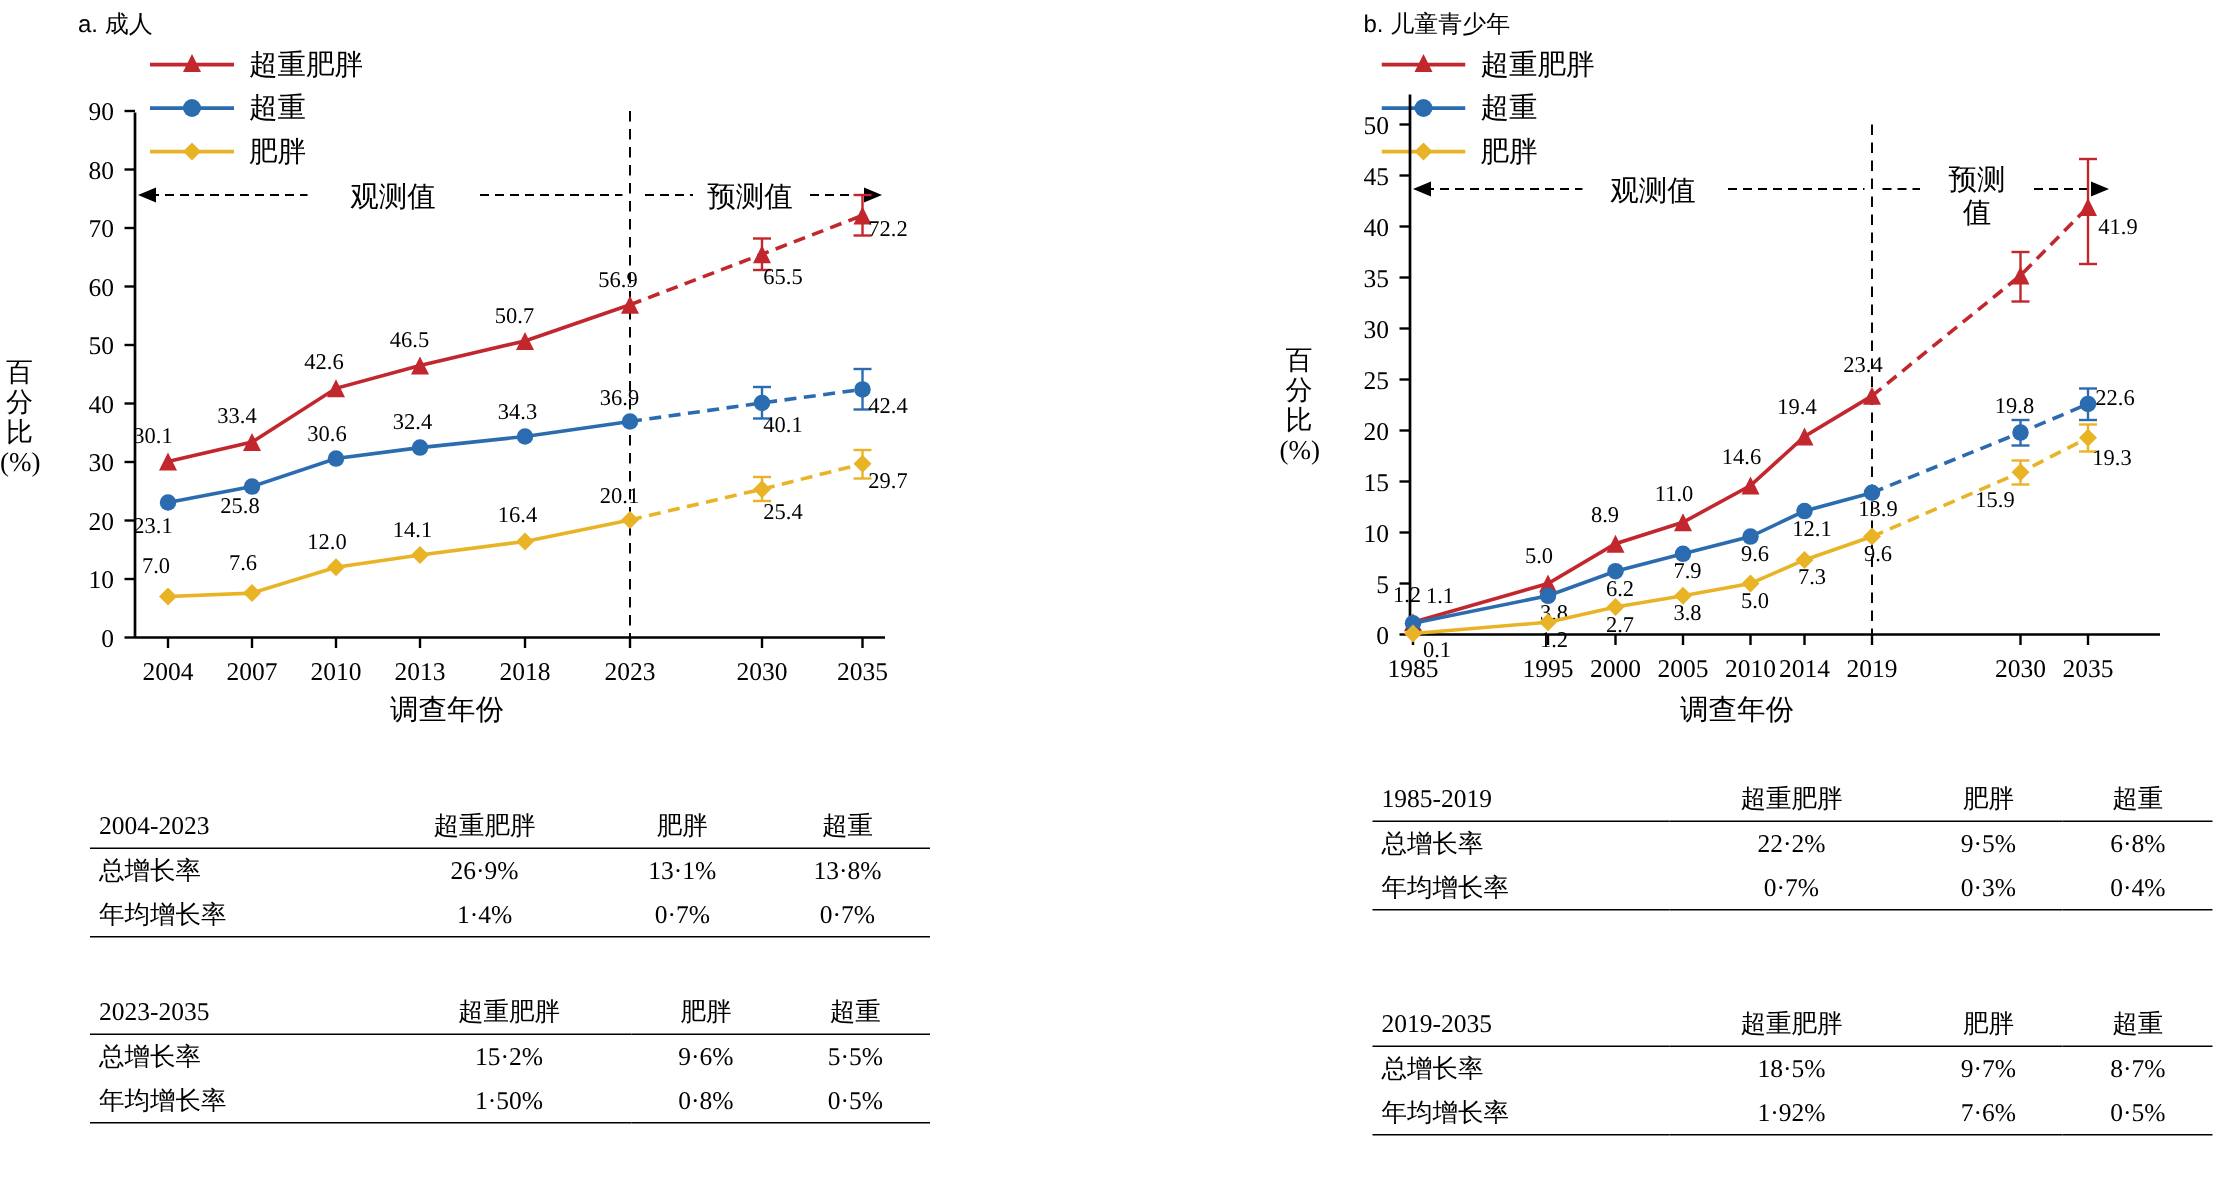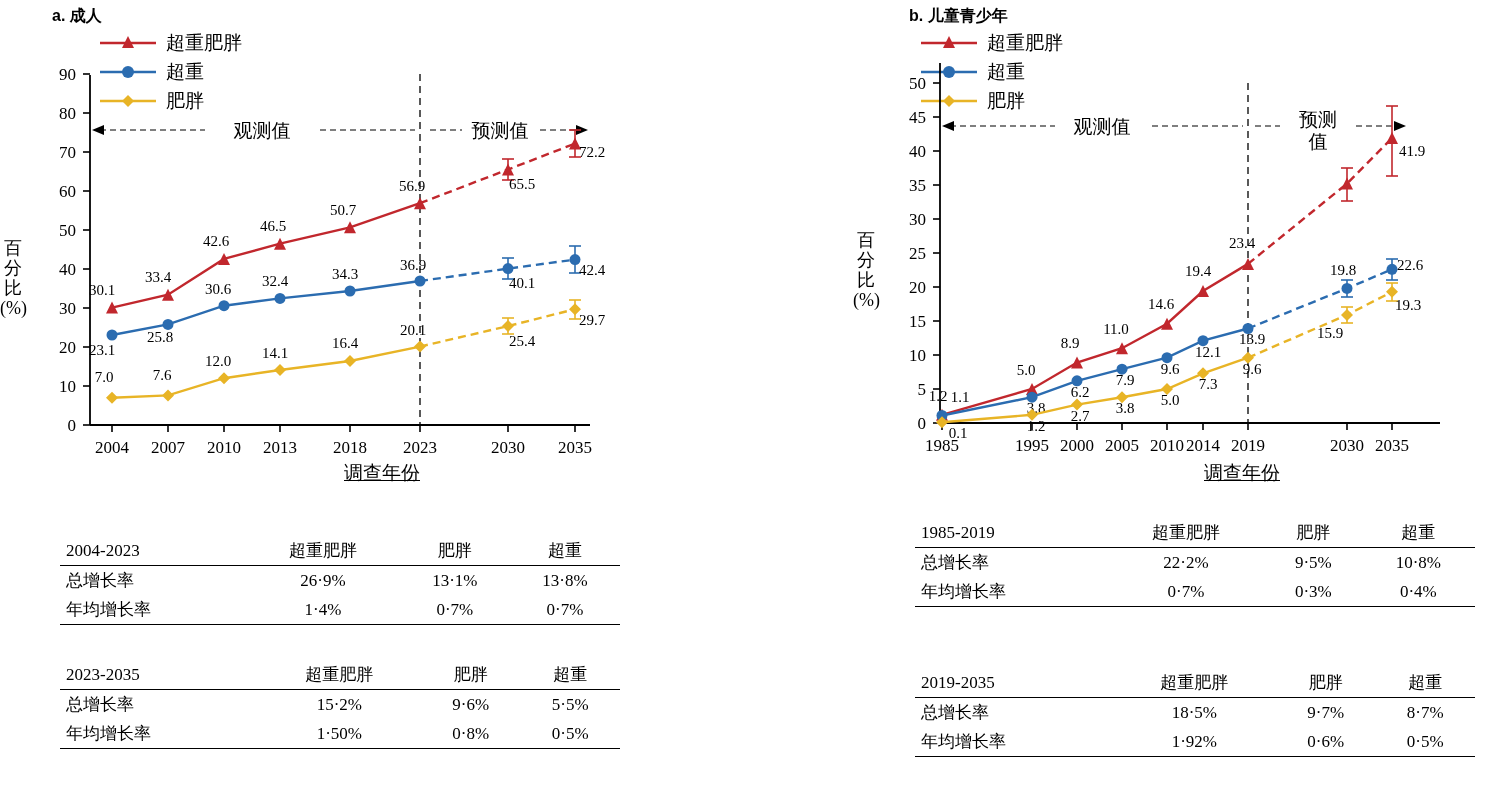--- a/index.html
+++ b/index.html
@@ -11,42 +11,41 @@
     position:relative;
     overflow:hidden;
   }
   .panel{position:absolute;top:0;height:786px;}
   #panel-a{left:0;width:745px;}
   #panel-b{left:745px;width:742px;}
 
   .panel-title{
     position:absolute;
     font-family:"Liberation Sans", sans-serif;
-    font-weight:bold;
+    font-weight:normal;
     font-size:16px;
   }
   #title-a{left:52px;top:6px;}
   #title-b{left:164px;top:6px;}
 
   .plot{position:absolute;}
   .plot svg{display:block;}
 
   .axis-y-label{
     position:absolute;
     font-size:18px;
     line-height:20px;
     text-align:center;
     width:26px;
     margin-top:28px;
   }
   .axis-x-label{
     position:absolute;
     font-size:19px;
-    text-align:right;
-    text-decoration:underline;
+    text-align:left;
   }
 
   
   .legend{position:absolute;font-size:19px;}
   .legend-row{display:flex;align-items:center;height:26px;margin-bottom:3px;}
   .legend-mark{width:56px;height:20px;position:relative;margin-right:10px;}
   .legend-mark svg{position:absolute;left:0;top:0;}
   .legend-label{white-space:nowrap;}
 
   
@@ -527,21 +526,21 @@
         <th>超重肥胖</th>
         <th>肥胖</th>
         <th>超重</th>
       </tr>
     </thead>
     <tbody>
       <tr>
         <td>总增长率</td>
         <td>22·2%</td>
         <td>9·5%</td>
-        <td>10·8%</td>
+        <td>6·8%</td>
       </tr>
       <tr>
         <td>年均增长率</td>
         <td>0·7%</td>
         <td>0·3%</td>
         <td>0·4%</td>
       </tr>
     </tbody>
   </table>
 
@@ -557,18 +556,18 @@
     <tbody>
       <tr>
         <td>总增长率</td>
         <td>18·5%</td>
         <td>9·7%</td>
         <td>8·7%</td>
       </tr>
       <tr>
         <td>年均增长率</td>
         <td>1·92%</td>
-        <td>0·6%</td>
+        <td>7·6%</td>
         <td>0·5%</td>
       </tr>
     </tbody>
   </table>
 </div>
 
 </body></html>

